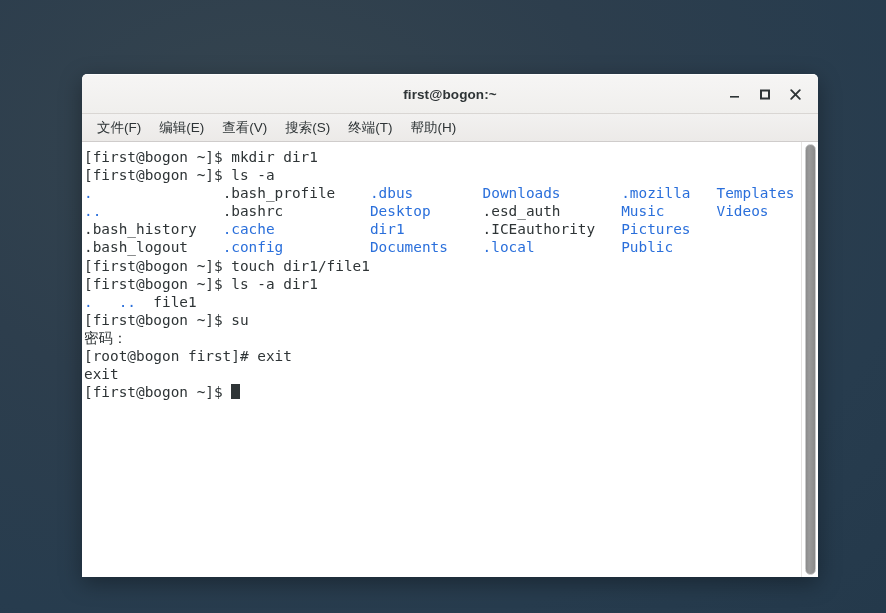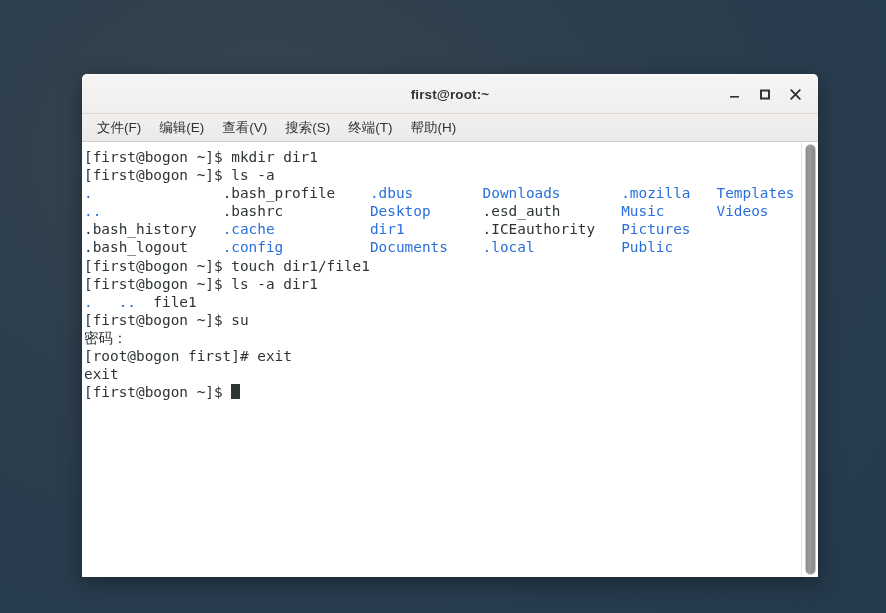--- a/index.html
+++ b/index.html
@@ -138,21 +138,21 @@
     border: 1px solid #c9c9c9;
     box-sizing: border-box;
   }
 </style>
 </head>
 <body>
 
 <div id="terminal-window">
 
   <div id="title-bar">
-    <div id="window-title">first@root:~</div>
+    <div id="window-title">first@bogon:~</div>
     <div class="win-buttons">
       <div class="win-btn">
         <svg width="12" height="12" viewBox="0 0 12 12">
           <rect x="1" y="8" width="9" height="1.6" fill="#2e3436"></rect>
         </svg>
       </div>
       <div class="win-btn">
         <svg width="12" height="12" viewBox="0 0 12 12">
           <rect x="2" y="2.5" width="8" height="8" fill="none" stroke="#2e3436" stroke-width="2"></rect>
         </svg>

